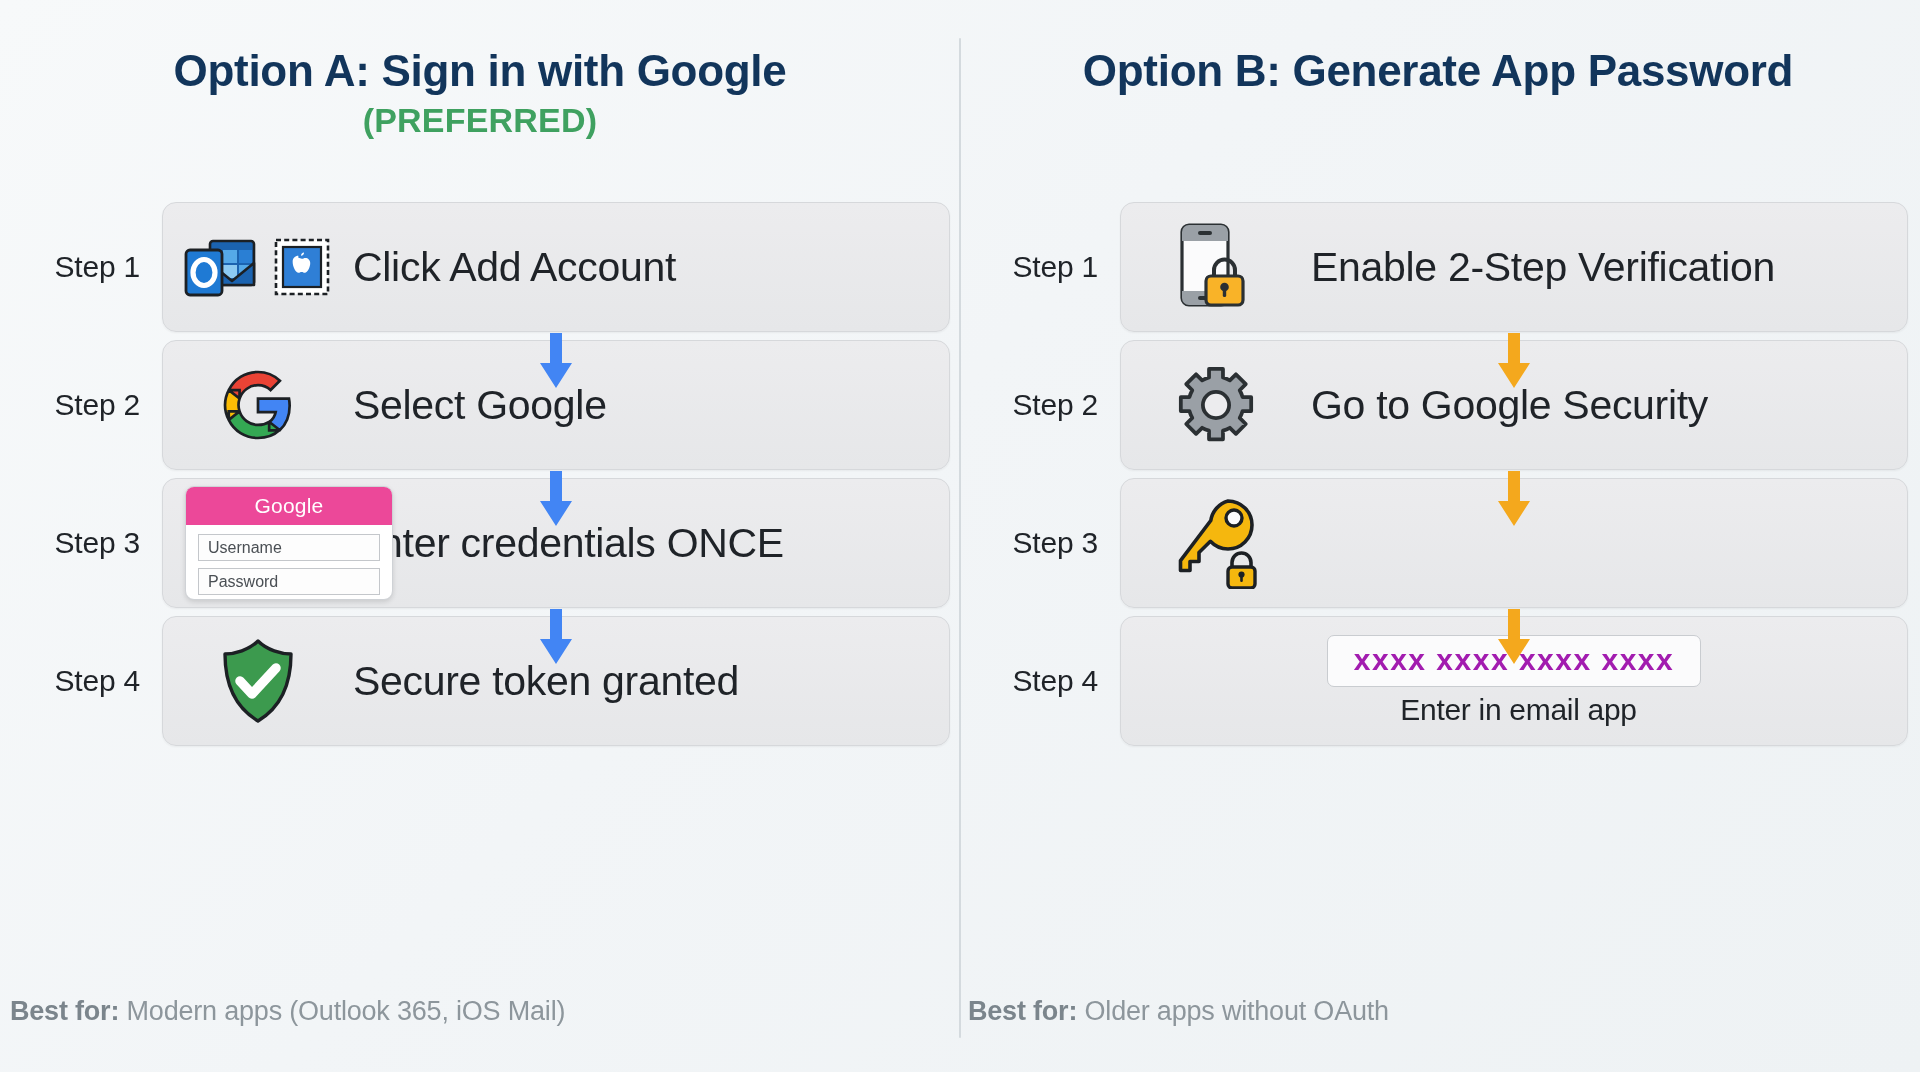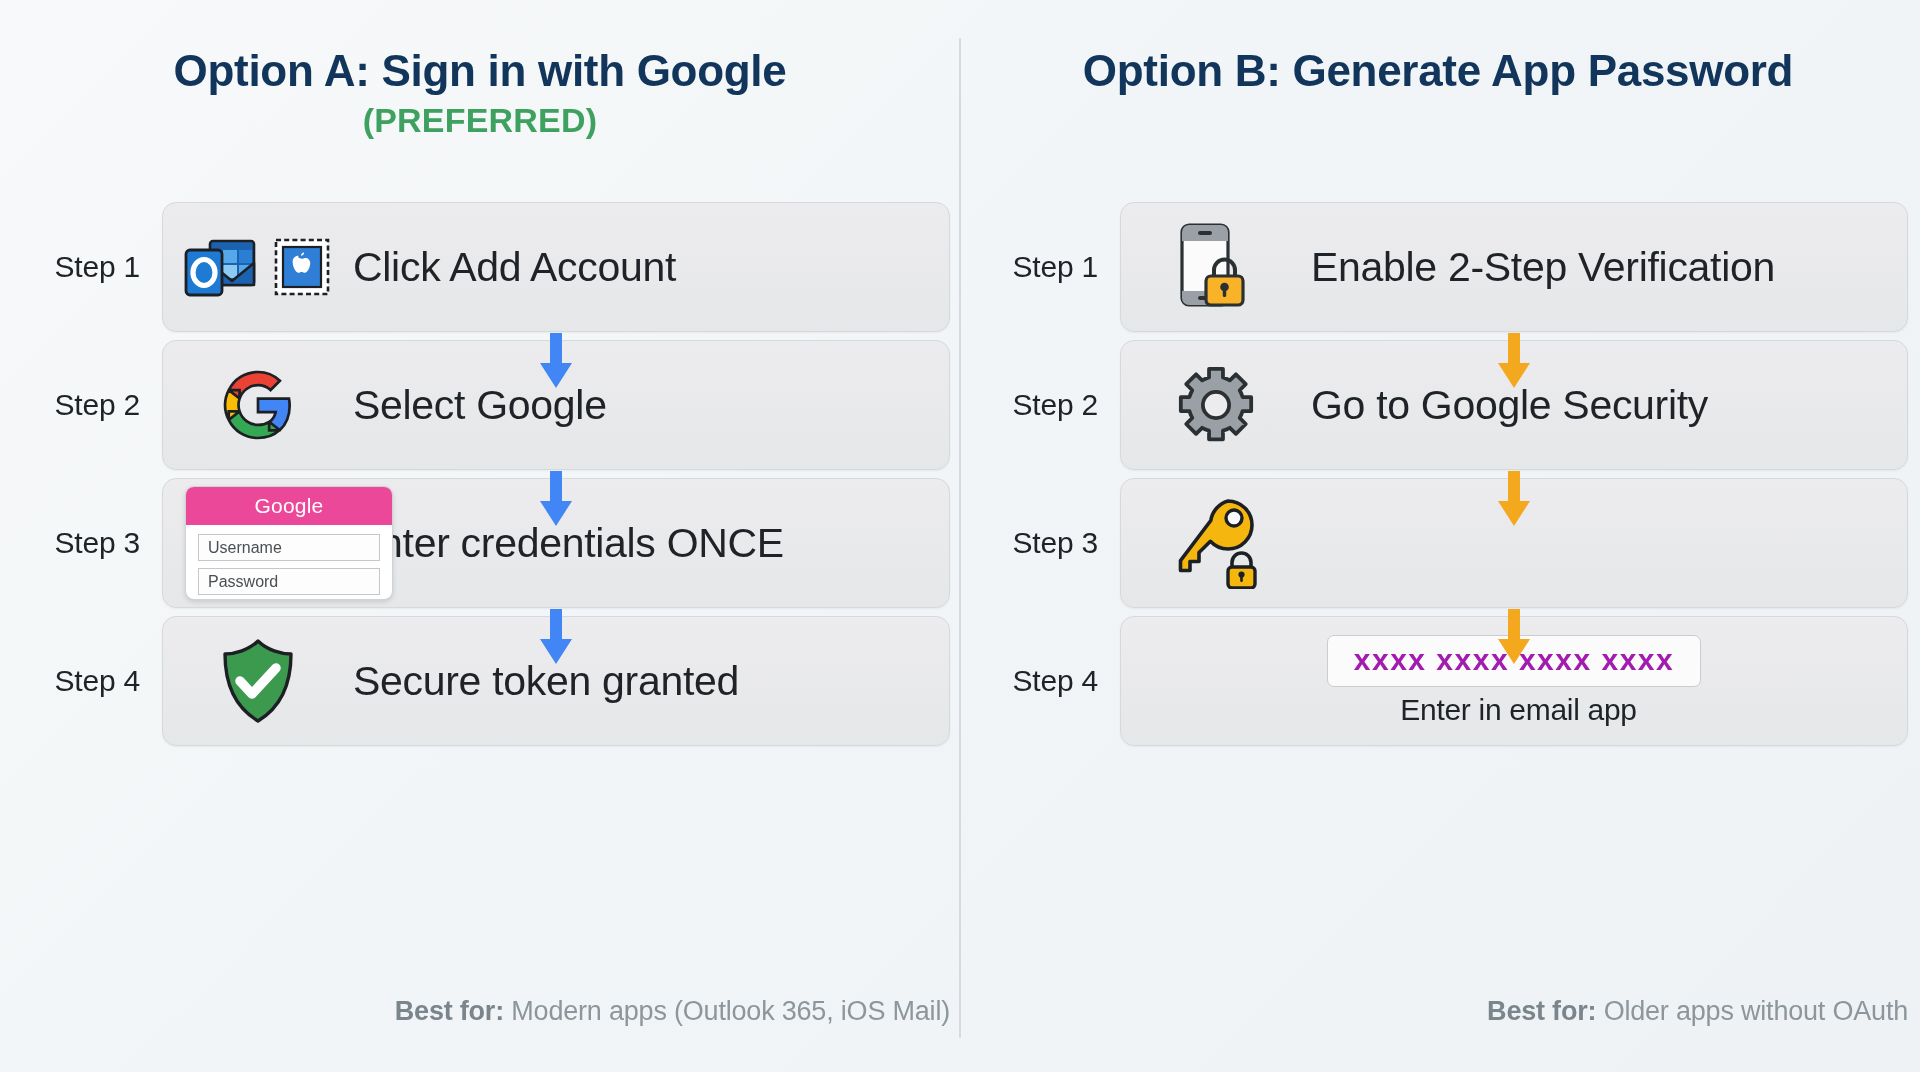--- a/index.html
+++ b/index.html
@@ -139,21 +139,21 @@
     height: 56px;
     z-index: 2;
   }
 
   
   .col-footer {
     position: absolute;
     left: 0;
     top: 996px;
     width: 940px;
-    text-align: right;
+    text-align: left;
     font-size: 27px;
     color: #8d969c;
     letter-spacing: -0.2px;
   }
   .col-footer b { font-weight: bold; color: #7b858c; }
 
   
   .code-stack {
     flex: 1 1 auto;
     display: flex;

